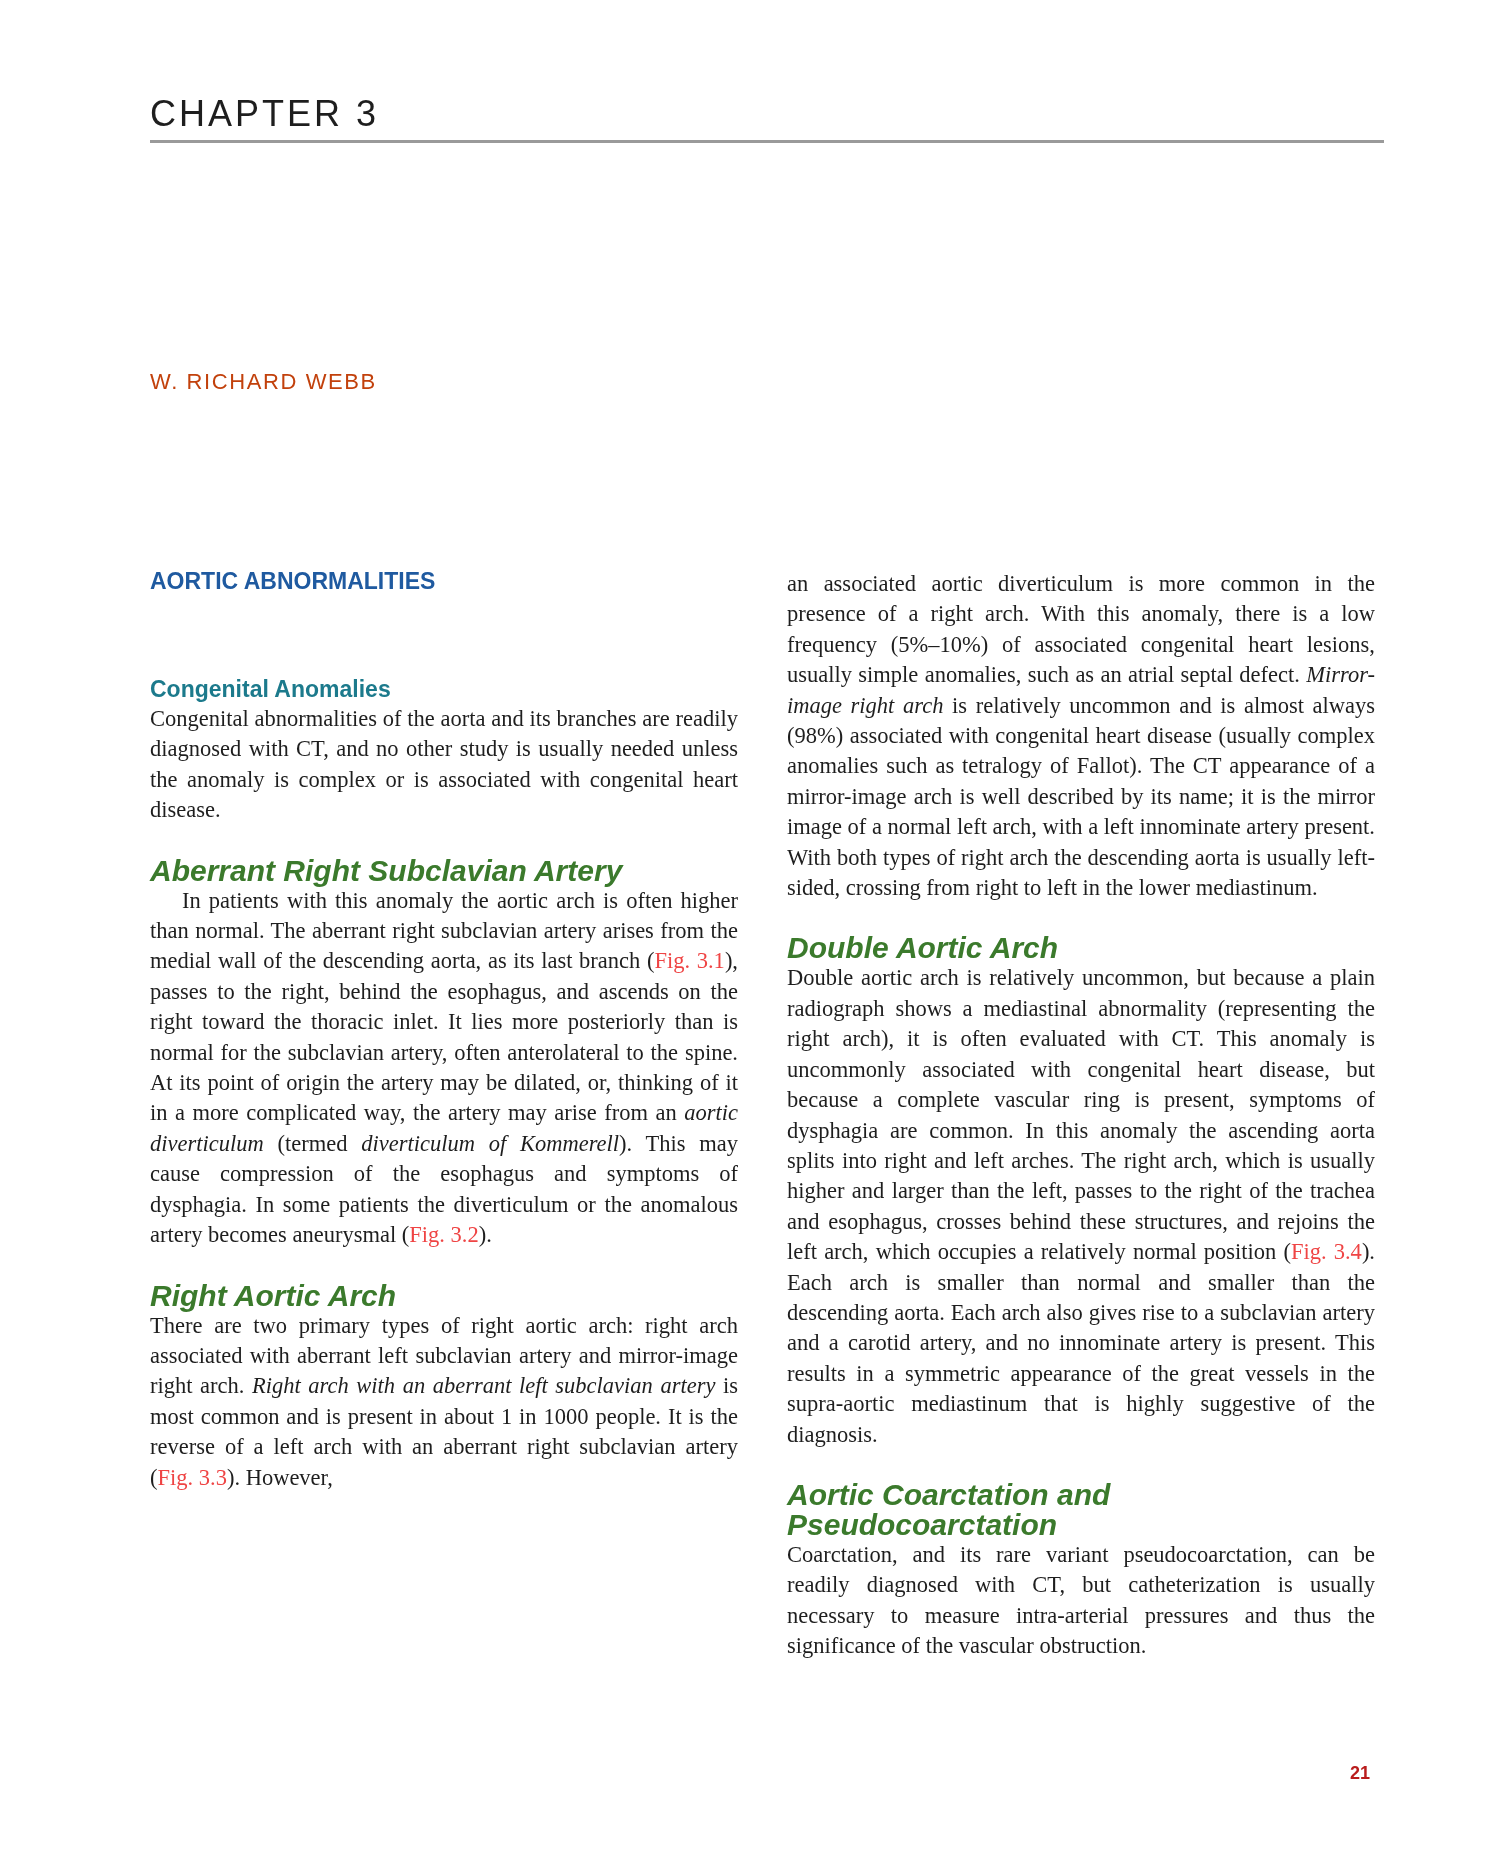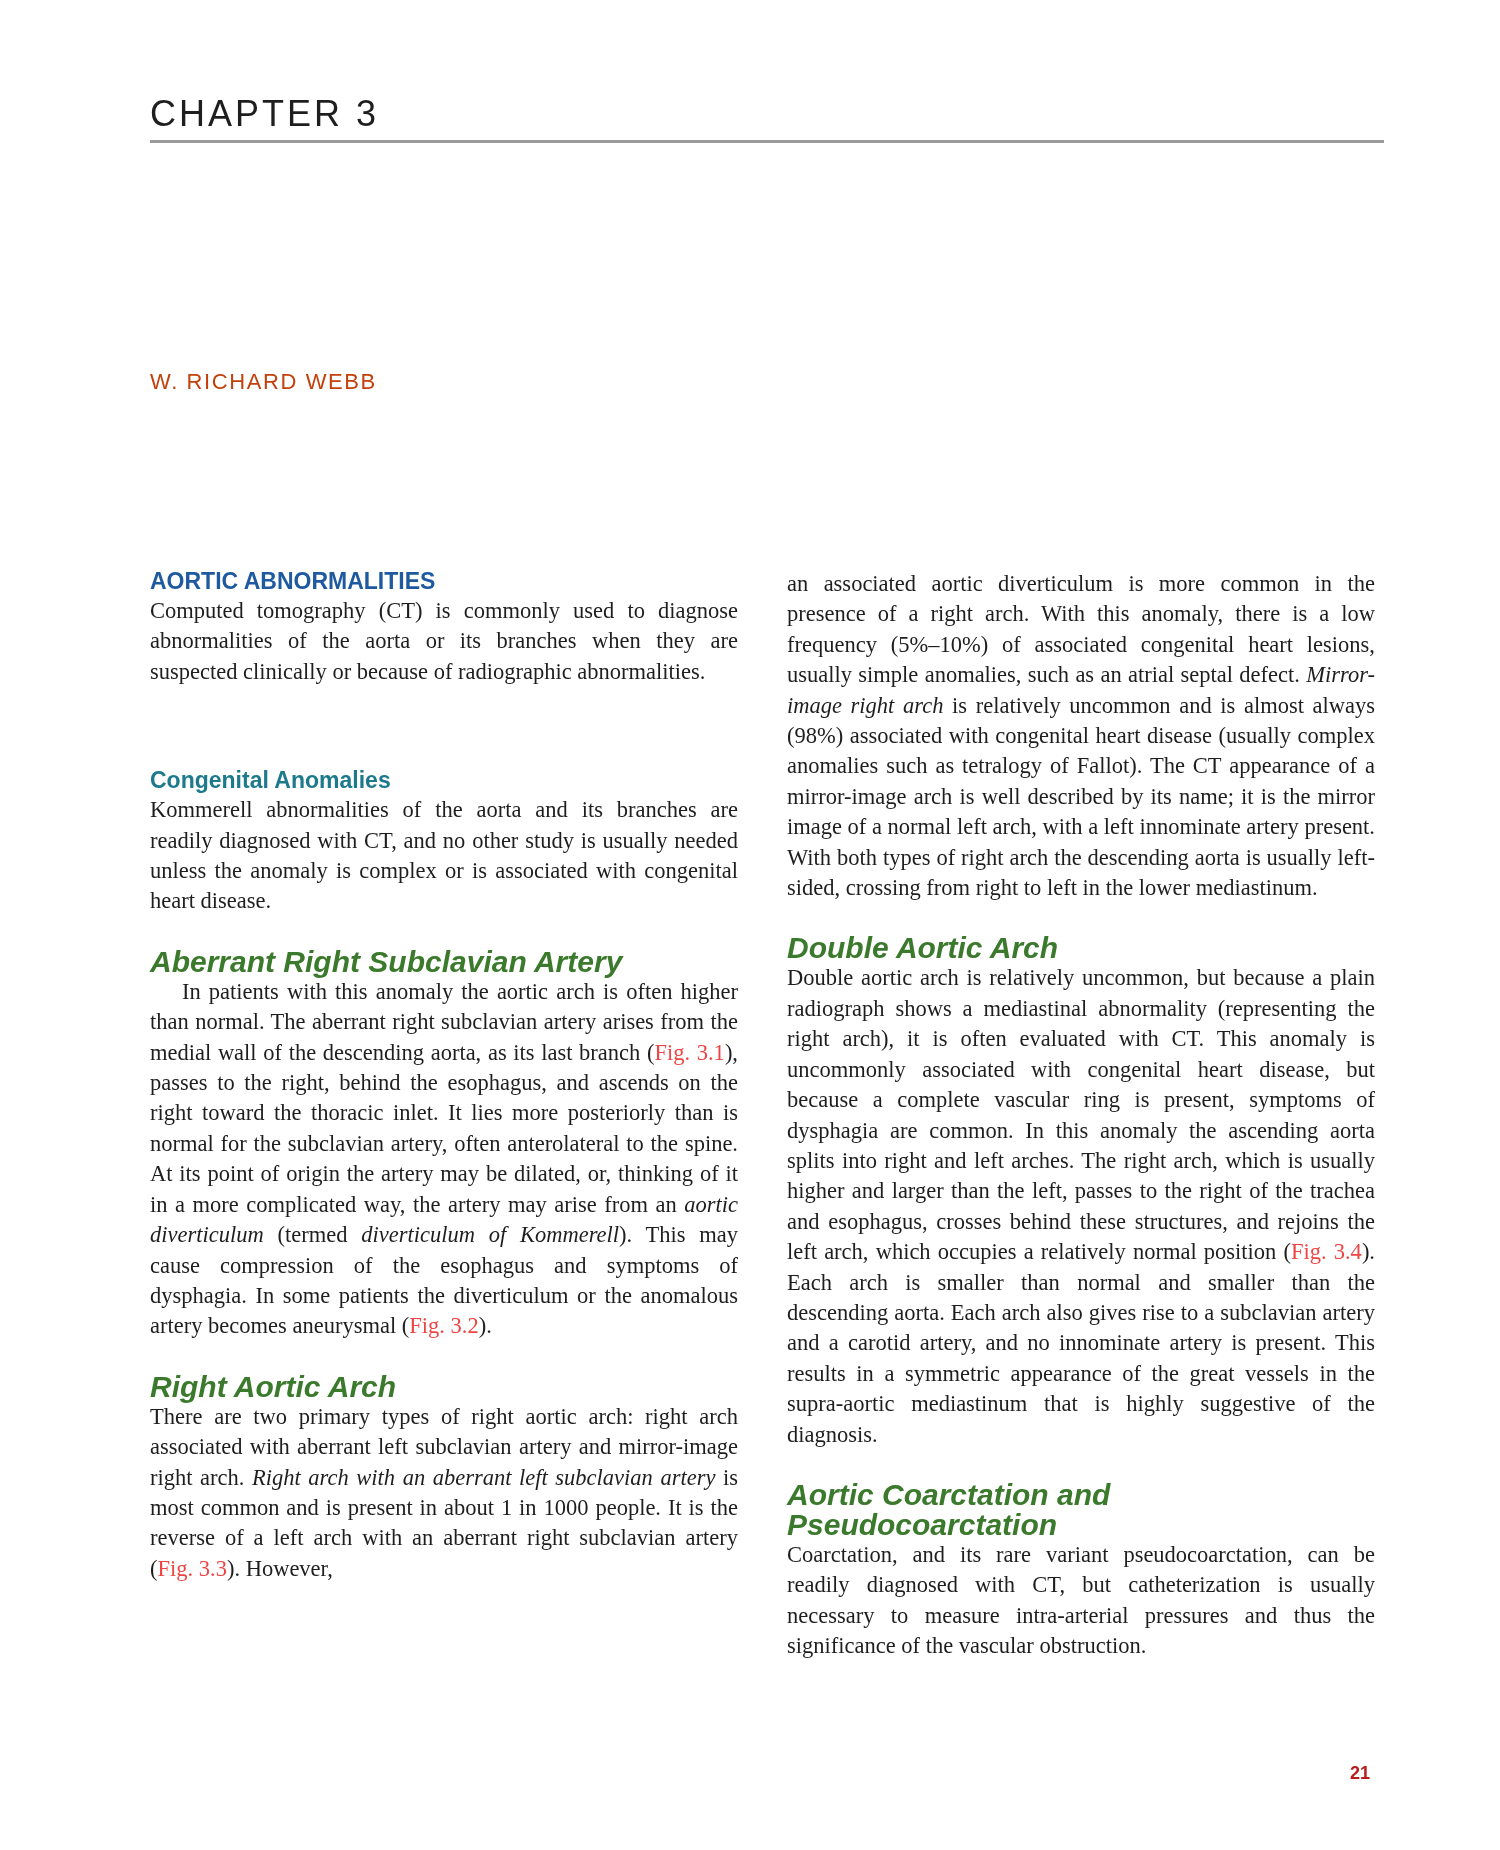--- a/index.html
+++ b/index.html
@@ -51,25 +51,24 @@
 <div class="page">
 
   <div class="chapter-label">CHAPTER 3</div>
   <div class="rule"></div>
 
 
   <div class="author">W. RICHARD WEBB</div>
 
   <div class="col col-left">
     <h2 class="h1">AORTIC ABNORMALITIES</h2>
-    <p>Computed tomography (CT) is commonly used to diagnose abnormalities of the aorta or its branches when they are suspected clinically or because of radio­graphic abnormalities.</p>
     <div class="gap"></div>
 
     <h3 class="h2">Congenital Anomalies</h3>
-    <p>Kommerell abnormalities of the aorta and its branches are readily diagnosed with CT, and no other study is usually needed unless the anomaly is complex or is associated with congenital heart disease.</p>
+    <p>Congenital abnormalities of the aorta and its branches are readily diagnosed with CT, and no other study is usually needed unless the anomaly is complex or is associated with congenital heart disease.</p>
     <div class="gap"></div>
 
     <h4 class="h3">Aberrant Right Subclavian Artery</h4>
     <p class="indent"><span>In patients with this anomaly the aortic arch is often higher than normal. The aberrant right subclavian artery arises from the medial wall of the descending aorta, as its last branch (</span><span class="fig">Fig. 3.1</span><span>), passes to the right, behind the esophagus, and ascends on the right toward the tho­racic inlet. It lies more posteriorly than is normal for the subclavian artery, often anterolateral to the spine. At its point of origin the artery may be dilated, or, thinking of it in a more complicated way, the artery may arise from an </span><em>aortic diverticulum</em><span> (termed </span><em>diverticulum of Kommerell</em><span>). This may cause compression of the esophagus and symp­toms of dysphagia. In some patients the diverticulum or the anomalous artery becomes aneurysmal (</span><span class="fig">Fig. 3.2</span><span>).</span></p>
     <div class="gap"></div>
 
     <h4 class="h3">Right Aortic Arch</h4>
     <p><span>There are two primary types of right aortic arch: right arch associated with aberrant left subclavian artery and mirror-image right arch. </span><em>Right arch with an aberrant left subclavian artery</em><span> is most common and is present in about 1 in 1000 people. It is the reverse of a left arch with an aberrant right subclavian artery (</span><span class="fig">Fig. 3.3</span><span>). However,</span></p>
   </div>
 

